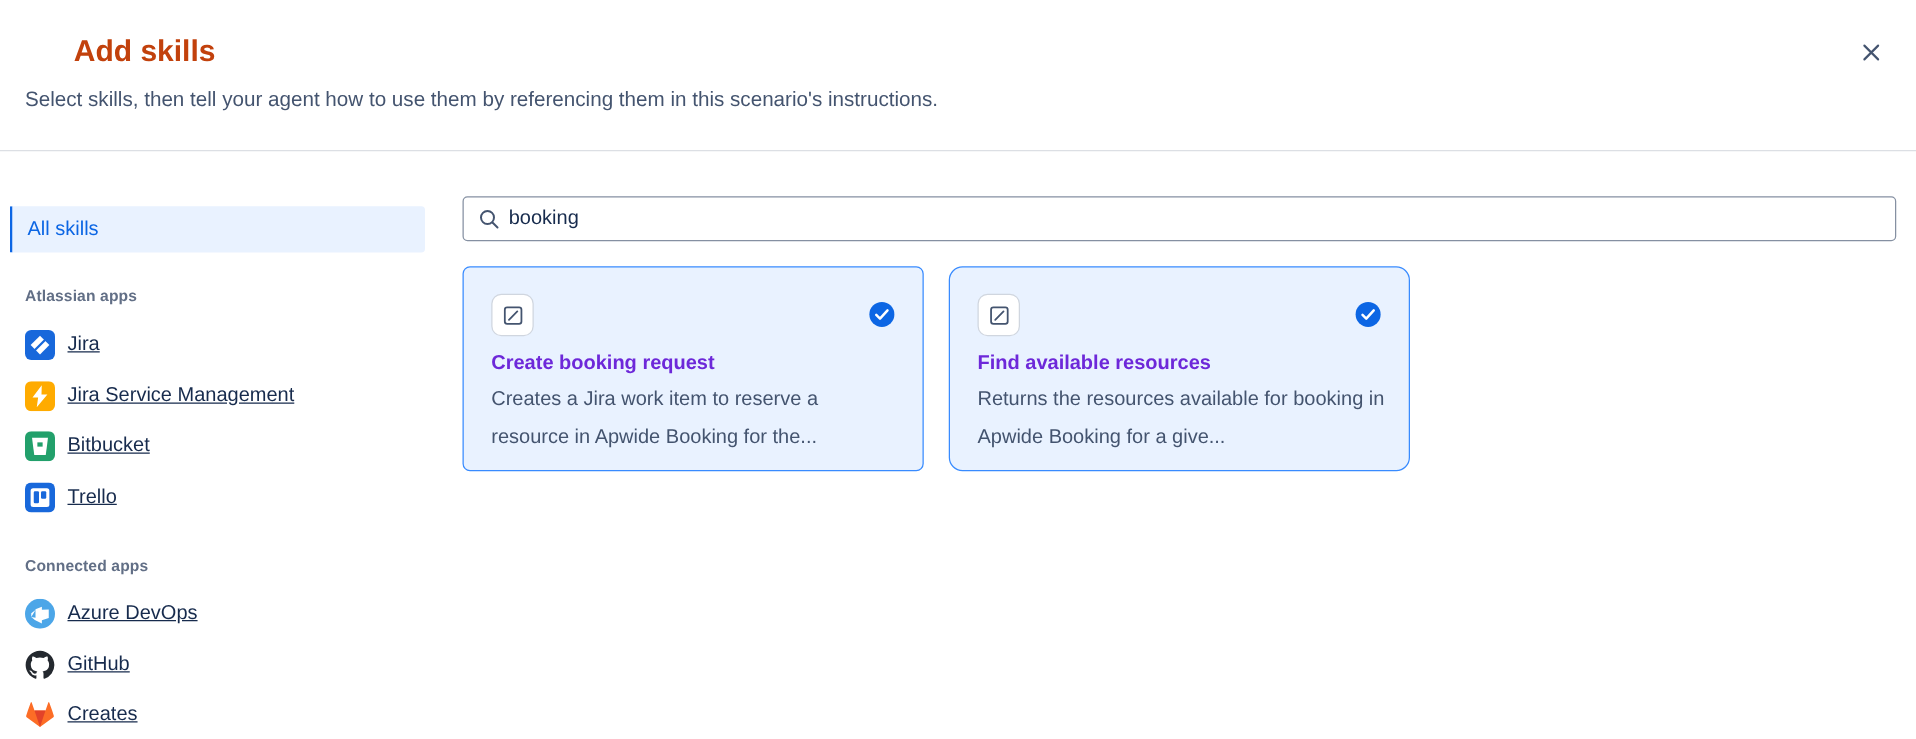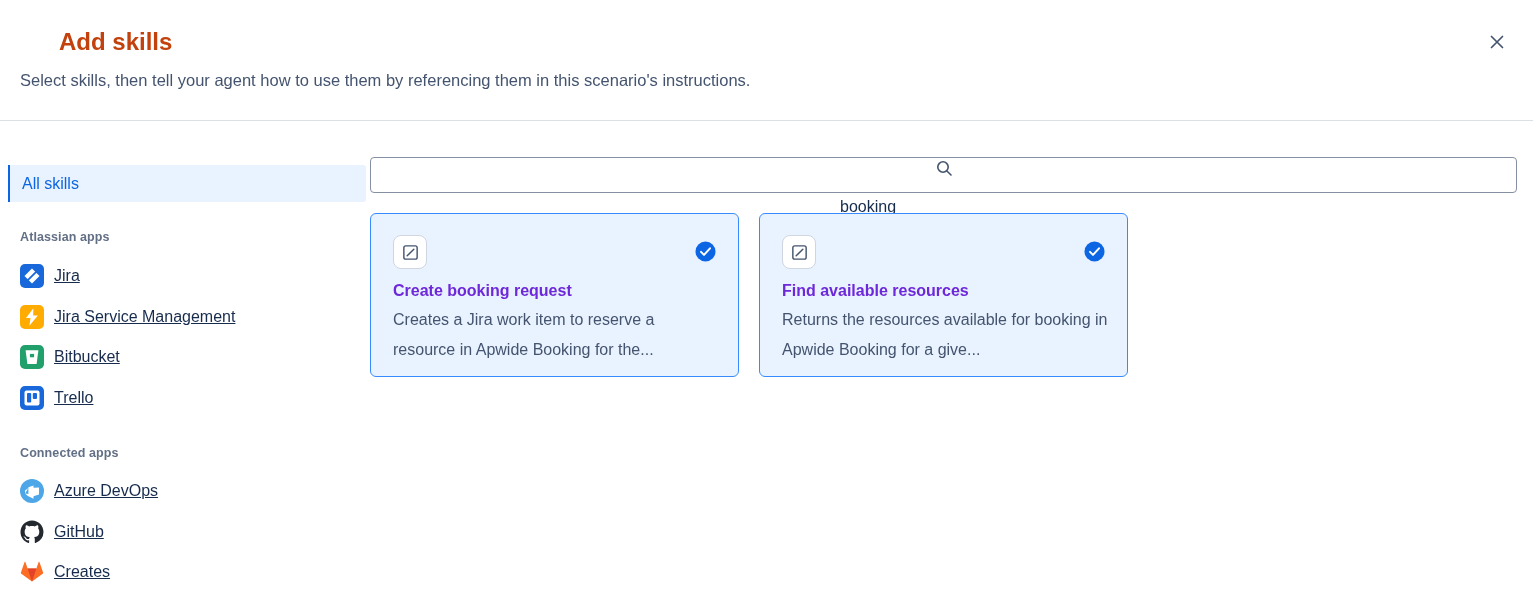--- a/index.html
+++ b/index.html
@@ -10,53 +10,53 @@
   }
   
   .hdr-title { position:absolute; left:20px; top:28px; font-size:24px; font-weight:700; color:#c2410c;margin-left:39px; }
   .hdr-sub   { position:absolute; left:20px; top:71px; font-size:16.5px; color:#44546F;text-align:center; }
   .close-btn { position:absolute; right:24px; top:32px; width:24px; height:24px; cursor:pointer;
                display:flex; align-items:center; justify-content:center; }
   .divider   { position:absolute; left:0; top:120px; width:100%; height:1px; background:#DCDFE4; }
 
   
   .all-skills {
-    position:absolute; left:8px; top:165px; width:358px; height:37px;
+    position:absolute; left:8px; top:165px; width:332px; height:37px;
     background:#E9F2FF; border-left:2px solid #0C66E4; border-radius:0 3px 3px 0;
     display:flex; align-items:center; padding-left:12px;
     color:#0C66E4; font-size:16px; cursor:pointer;
   }
   .sec-label { position:absolute; left:20px; font-size:12.5px; font-weight:700; color:#626F86; letter-spacing:.1px; }
   .sec-label.a { top:230px; }
   .sec-label.b { top:446px; }
   .app-list { position:absolute; left:20px; list-style:none;text-decoration:underline; }
   .app-list.a { top:256px; }
   .app-list.b { top:471px; }
   .app-item { height:40.5px; display:flex; align-items:center; gap:10px; cursor:pointer; }
   .app-item .lbl { font-size:16px; color:#172B4D; }
   .tile { width:24px; height:24px; flex:0 0 24px; }
 
   
   .search-box {
     position:absolute; left:370px; top:157px; width:1147px; height:36px;
     border:1px solid #8590A2; border-radius:4px; background:#fff;
-    display:flex; align-items:center; padding:0 10px; gap:20px;flex-direction:column;
+    display:flex; align-items:center; padding:0 10px; gap:6px;
   }
   .search-box input {
     border:none; outline:none; flex:1; font-size:16px; color:#172B4D;
     font-family:"Liberation Sans", sans-serif; background:transparent;
   }
 
   .card {
     position:absolute; top:213px; width:369px; height:164px;
     background:#E9F2FF; border:1px solid #388BFF; border-radius:6px;
     padding:21px 22px; cursor:pointer;
   }
   .card.c1 { left:370px; }
-  .card.c2 { left:759px; }
+  .card.c2 { left:759px;border-radius:11px; }
   .card.c3 { left:1148px; }
   .card-icon-box {
     width:34px; height:34px; background:#fff; border:1px solid #D0D6DF; border-radius:8px;
     display:flex; align-items:center; justify-content:center;
   }
   .card-check { position:absolute; top:27px; right:22px; width:21px; height:21px; }
   .card-title { margin-top:13px; font-size:16px; font-weight:700; color:#6d28d9; }
   .card-desc  { margin-top:5px; font-size:16px; color:#44546F; line-height:30px; width:328px; }
 </style>
 </head>

